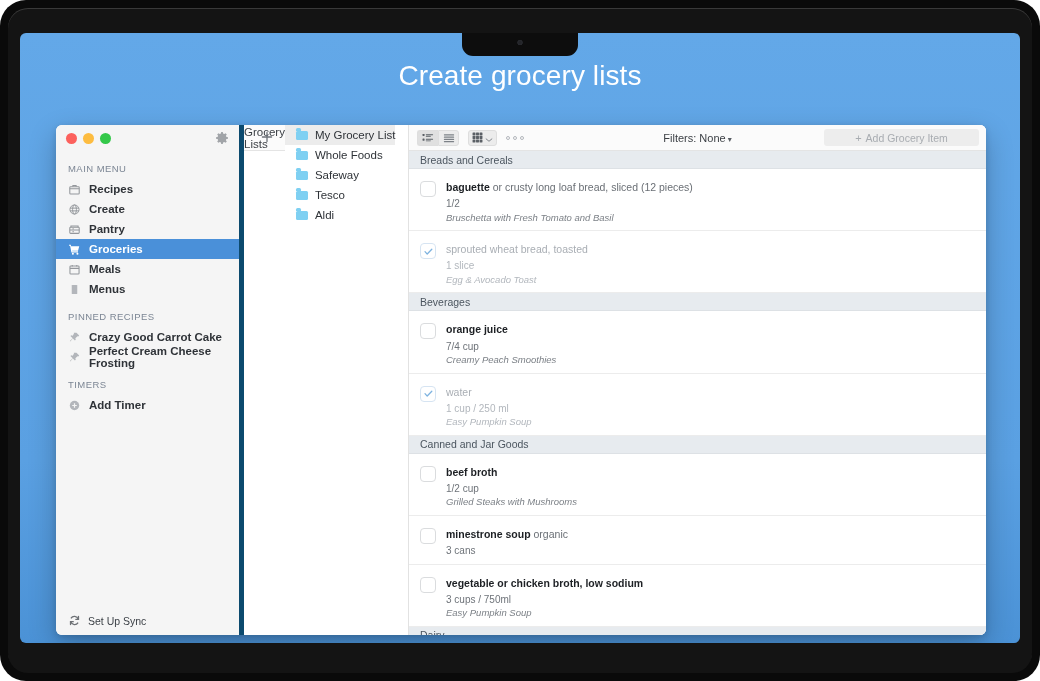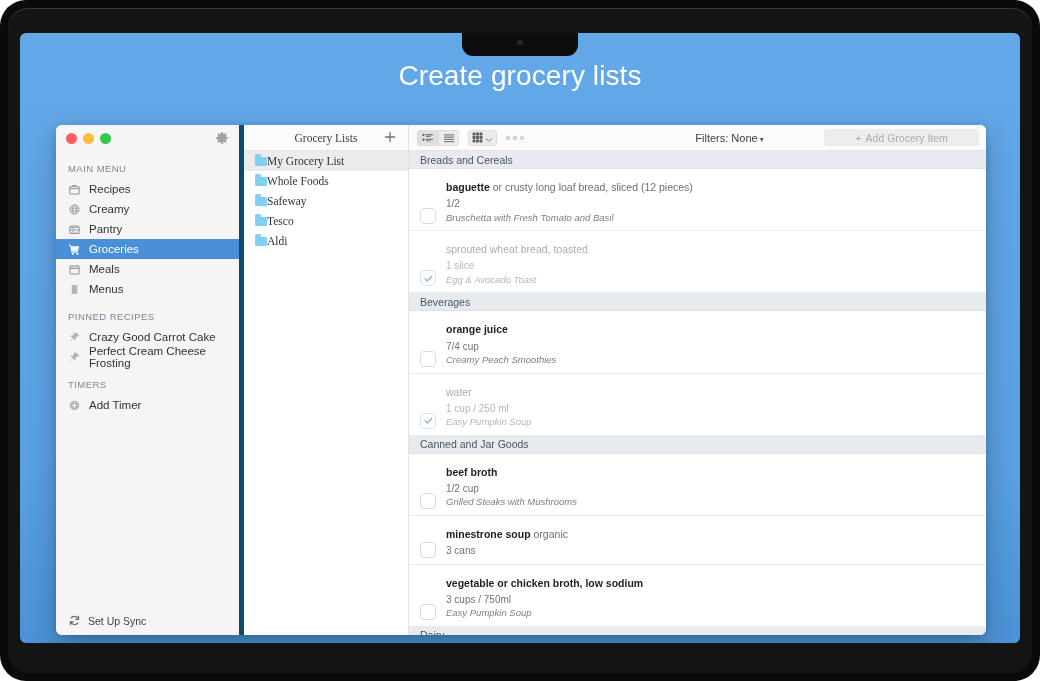--- a/index.html
+++ b/index.html
@@ -100,56 +100,57 @@
     font-weight: 400;
   }
   .sb-item {
     height: 20px;
     display: flex; align-items: center;
     padding-left: 12px;
     font-size: 11.5px;
     color: #2f3338;
     gap: 8px;
     cursor: default;
+    font-weight: bold;
   }
   .sb-item.selected {
     background: #4a90d9;
     color: #ffffff;
   }
   .sb-ic { width: 13px; height: 13px; flex: 0 0 13px; display: block; opacity: 0.72; }
   .sb-item.selected .sb-ic { opacity: 1; }
 
   #sync-row {
     position: absolute; left: 0; bottom: 8px;
     display: flex; align-items: center; gap: 7px;
     padding-left: 12px;
     font-size: 10.5px; color: #3a3f45; margin-top: 30px;
   }
 
   
   #lists-col {
     width: 165px; flex: 0 0 165px;
     background: #ffffff;
     border-right: 1px solid #e2e2e2;
-    display: flex; flex-direction: column; font-family: Liberation Serif, serif;
+    display: flex; flex-direction: row;
   }
   #lists-header {
     height: 26px; flex: 0 0 26px;
     display: flex; align-items: center; justify-content: center;
     position: relative;
     background: #fbfbfb;
     border-bottom: 1px solid #e4e4e4;
   }
   #lists-title { font-size: 11.5px; color: #3b3f44; }
   #add-list-btn {
     position: absolute; right: 10px; top: 4px;
     width: 16px; height: 16px; color: #6d7279;
   }
   .list-row {
-    height: 20px; display: flex; align-items: center; 
+    height: 20px; display: flex; align-items: center; gap: 7px;
     padding-left: 11px;
     font-size: 11.5px; color: #2f3338;
     cursor: default;
   }
   .list-row.active { background: #ececec; }
   .folder {
     width: 12px; height: 9px; flex: 0 0 12px;
     background: #7fd0f2; border-radius: 1.5px;
     position: relative;
   }
@@ -186,21 +187,21 @@
     background: #ececec; border: 1px solid #dedede; border-radius: 3px;
     display: flex; align-items: center; gap: 2px;
     margin-left: 9px;
   }
   #dots-btn {
     margin-left: 9px; display: flex; gap: 3px; align-items: center;
   }
   .dot-o { width: 4px; height: 4px; border-radius: 50%; border: 1px solid #b3b7bc; }
   #filters-label {
     position: absolute; left: 50%; transform: translateX(-50%);
-    font-size: 11px; color: #3b3f44; white-space: nowrap; margin-left: 32px;
+    font-size: 11px; color: #3b3f44; white-space: nowrap;
   }
   #filters-caret { font-size: 8px; color: #585d63; margin-left: 2px; }
   #add-item-field {
     position: absolute; right: 7px; top: 4px;
     width: 155px; height: 17px;
     background: #ededed;
     border-radius: 3px;
     display: flex; align-items: center; justify-content: center;
     gap: 4px;
     font-size: 10.5px; color: #a8acb1;
@@ -212,21 +213,21 @@
   }
   .sec-header {
     background: #e7ebef;
     height: 18px;
     display: flex; align-items: center;
     padding-left: 11px;
     font-size: 10.5px; color: #4b555f;
     border-bottom: 1px solid #dde1e5;
   }
   .item-row {
-    display: flex; align-items: flex-end;
+    display: flex; align-items: flex-start;
     padding: 6px 11px 6px 11px;
     border-bottom: 1px solid #ececec;
     gap: 10px;
     min-height: 32px;
   }
   .chk {
     width: 16px; height: 16px; flex: 0 0 16px;
     border: 1px solid #dadcde; border-radius: 4px;
     background: #ffffff;
     margin-top: 6px;
@@ -287,21 +288,21 @@
         </div>
 
         <div class="sb-item">
           <span class="sb-ic">
             <svg viewBox="0 0 16 16" width="13" height="13" fill="none" stroke="#6f747a" stroke-width="1.2">
               <circle cx="8" cy="8" r="5.6"></circle>
               <ellipse cx="8" cy="8" rx="2.4" ry="5.6"></ellipse>
               <path d="M2.6 6.3h10.8M2.6 9.7h10.8"></path>
             </svg>
           </span>
-          <span>Creamy</span>
+          <span>Create</span>
         </div>
 
         <div class="sb-item">
           <span class="sb-ic">
             <svg viewBox="0 0 16 16" width="13" height="13" fill="none" stroke="#6f747a" stroke-width="1.3">
               <rect x="2.2" y="5.2" width="11.6" height="7.6" rx="1"></rect>
               <path d="M2.2 8.6h11.6M5.6 7h1.4M5.6 10.6h1.4M3.6 5.2V3.6h8.8v1.6"></path>
             </svg>
           </span>
           <span>Pantry</span>

